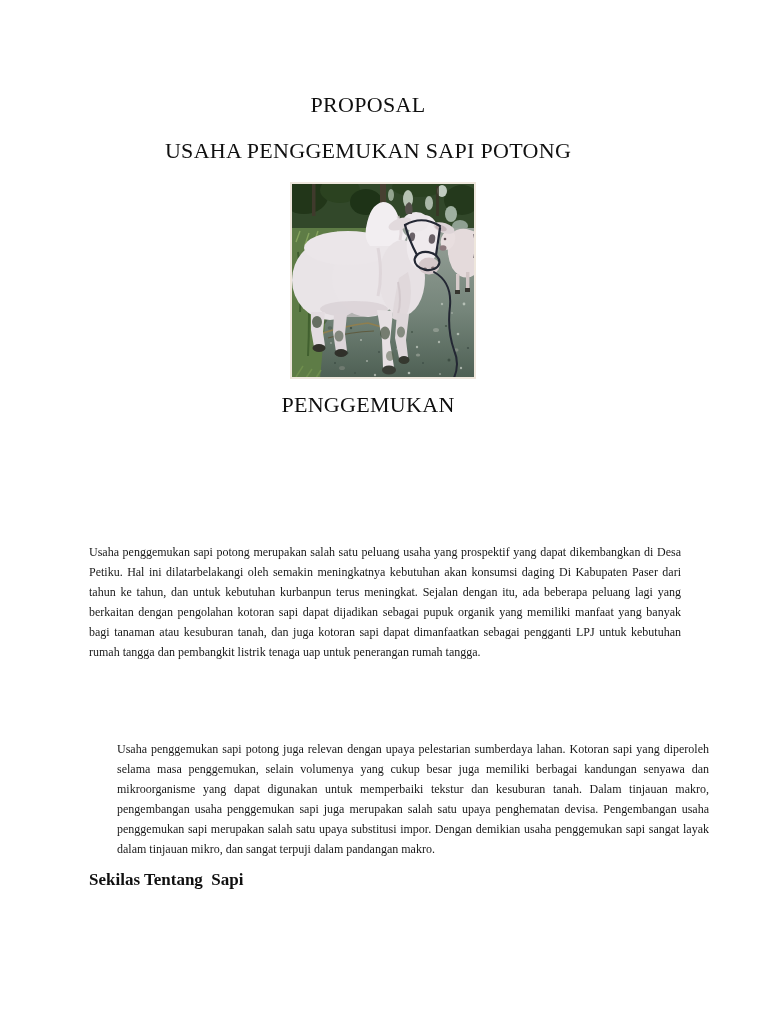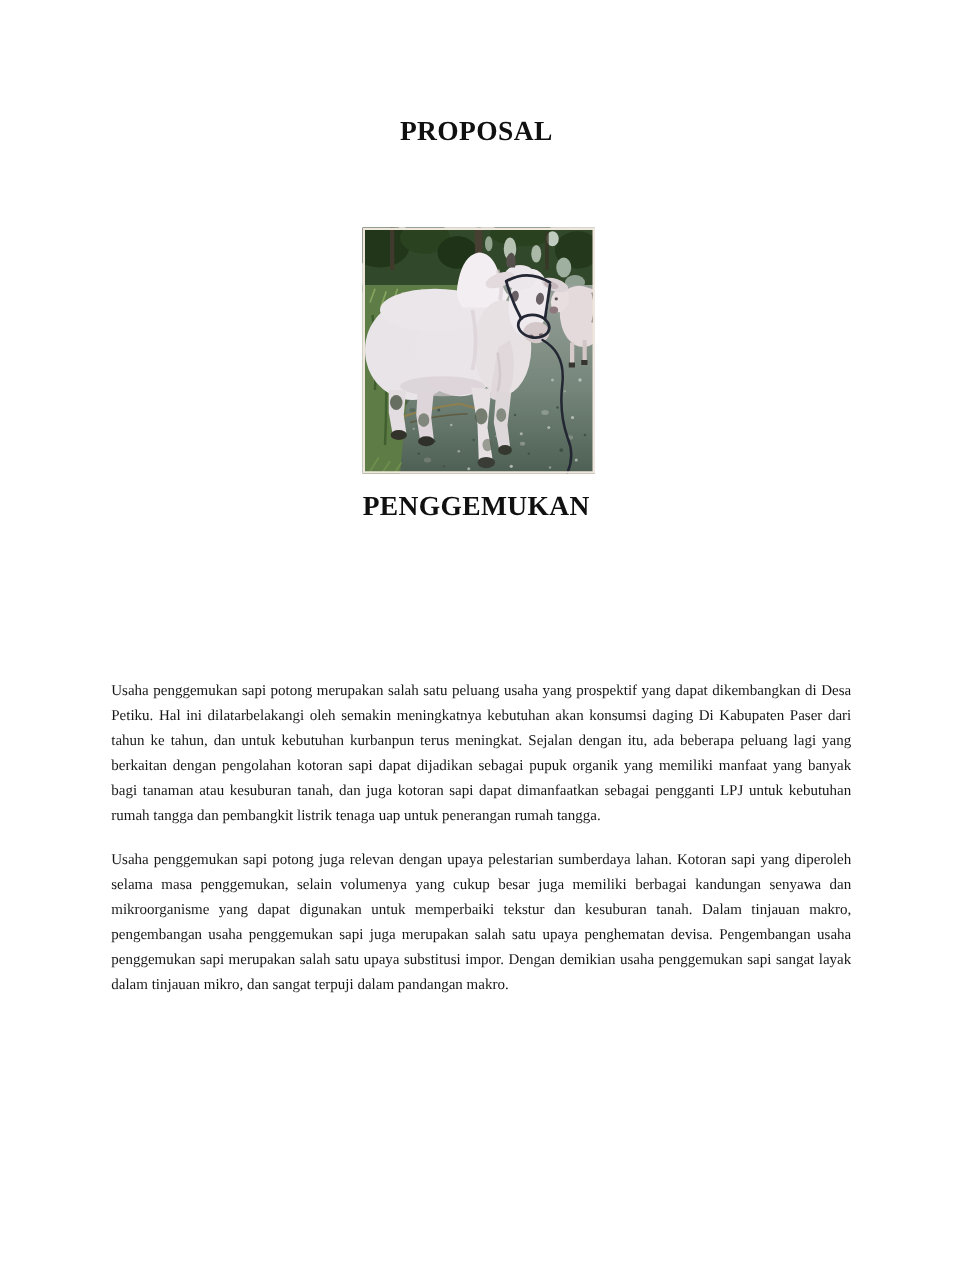--- a/index.html
+++ b/index.html
@@ -15,25 +15,25 @@
     overflow: hidden;
   }
   .page {
     position: relative;
     width: 768px;
     height: 1024px;
     background: #ffffff;
   }
   .h-center {
     position: absolute;
-    left: 85px;
+    left: 72px;
     width: 592px;
     margin: 0;
     text-align: center;
-    font-weight: bold;
+    font-weight: normal;
     font-size: 22px;
     letter-spacing: 0.3px;
     line-height: 1.15;
     color: #101010;
   }
   .title    { top: 92px; }
   .subtitle { top: 138px; }
   .section  { top: 392px; }
   .photo {
     position: absolute;
@@ -59,29 +59,30 @@
     position: absolute;
     left: 89px;
     width: 592px;
     margin: 0;
     font-size: 12px;
     line-height: 20px;
     text-align: justify;
     color: #181818;
   }
   .p1 { top: 542px; }
-  .p2 { top: 677px; }
+  .p2 { top: 739px; margin-left: 28px; }
 </style>
 </head>
 <body>
 
 <div class="page">
 
   <h1 class="h-center title">PROPOSAL</h1>
 
+  <h2 class="h-center subtitle">USAHA PENGGEMUKAN SAPI POTONG</h2>
 
   <div class="photo">
     <svg width="186" height="197" viewBox="0 0 186 197">
       <defs>
         <linearGradient id="roadG" x1="0" y1="0" x2="0" y2="1">
           <stop offset="0" stop-color="#97a199"></stop>
           <stop offset="0.55" stop-color="#75857a"></stop>
           <stop offset="1" stop-color="#4d5f53"></stop>
         </linearGradient>
       </defs>
@@ -215,14 +216,15 @@
     </svg>
   </div>
 
   <h2 class="h-center section">PENGGEMUKAN</h2>
 
 
   <p class="para p1">Usaha penggemukan sapi potong merupakan salah satu peluang usaha yang prospektif yang dapat dikembangkan di Desa Petiku. Hal ini dilatarbelakangi oleh semakin meningkatnya kebutuhan akan konsumsi daging Di Kabupaten Paser dari tahun ke tahun, dan untuk kebutuhan kurbanpun terus meningkat. Sejalan dengan itu, ada beberapa peluang lagi yang berkaitan dengan pengolahan kotoran sapi dapat dijadikan sebagai pupuk organik yang memiliki manfaat yang banyak bagi tanaman atau kesuburan tanah, dan juga kotoran sapi dapat dimanfaatkan sebagai pengganti LPJ untuk kebutuhan rumah tangga dan pembangkit listrik tenaga uap untuk penerangan rumah tangga.</p>
 
   <p class="para p2">Usaha penggemukan sapi potong juga relevan dengan upaya pelestarian sumberdaya lahan. Kotoran sapi yang diperoleh selama masa penggemukan, selain volumenya yang cukup besar juga memiliki berbagai kandungan senyawa dan mikroorganisme  yang dapat digunakan untuk memperbaiki tekstur dan kesuburan tanah. Dalam tinjauan makro, pengembangan usaha penggemukan sapi juga merupakan salah satu upaya penghematan devisa. Pengembangan usaha penggemukan sapi merupakan salah satu upaya substitusi impor. Dengan demikian usaha penggemukan sapi sangat layak dalam tinjauan mikro, dan sangat terpuji dalam pandangan makro.</p>
 
+  <h3 class="sub-heading sub2">Sekilas Tentang  Sapi</h3>
 
 </div>
 
 </body></html>

